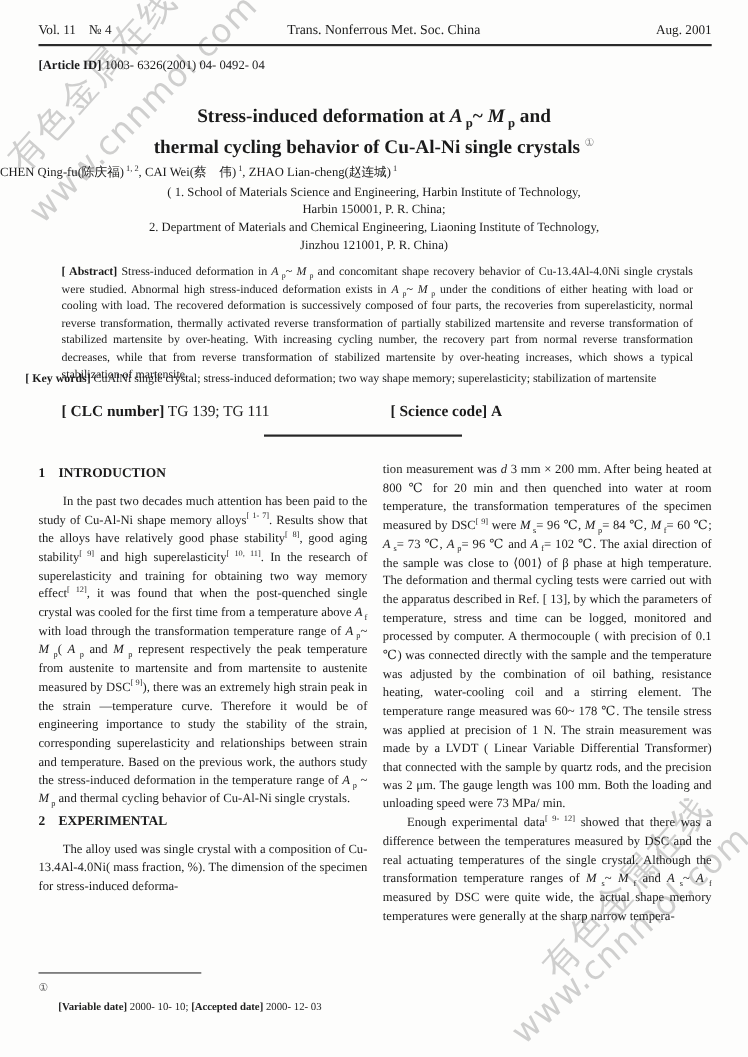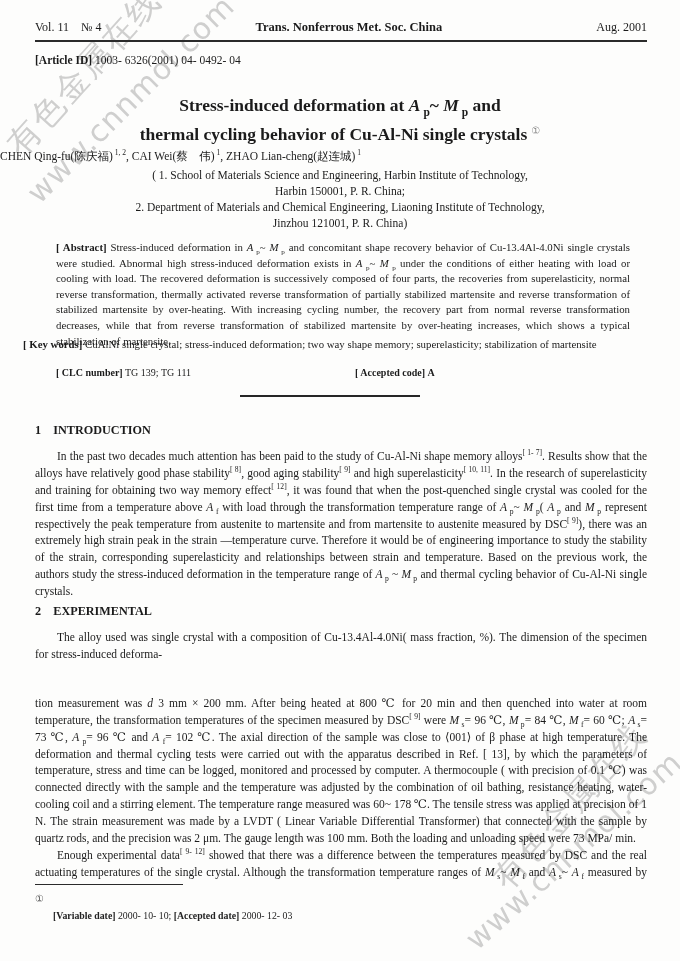--- a/index.html
+++ b/index.html
@@ -12,43 +12,43 @@
     position:absolute;font-family:"DejaVu Sans",sans-serif;color:#c7c7c7;
     opacity:.85;transform-origin:0 50%;white-space:nowrap;pointer-events:none;
   }
   .wm-cn-top{left:14px;top:128px;font-size:33px;transform:rotate(-48deg);letter-spacing:2px;}
   .wm-www-top{left:32px;top:180px;font-size:30px;transform:rotate(-45deg);letter-spacing:1px;}
   .wm-cn-bot{left:500px;top:862px;font-size:33px;transform:rotate(-48deg);letter-spacing:2px;}
   .wm-www-bot{left:470px;top:926px;font-size:30px;transform:rotate(-42deg);letter-spacing:1px;}
 
   .journal-header{position:absolute;left:35px;right:33px;top:20px;display:flex;
     justify-content:space-between;align-items:flex-end;font-size:12px;}
-  .jh-title{font-weight:bold;font-size:12.5px;}
+  .jh-title{font-weight:normal;font-size:12.5px;}
   .header-rule{position:absolute;left:35px;right:33px;top:40px;border-top:2px solid #2b2b2b;}
 
   .article-id{position:absolute;left:35px;top:54px;font-size:11.5px;}
   .lbl{font-weight:bold;}
 
   .title{position:absolute;left:0;right:0;top:80px;text-align:center;
     font-size:17.5px;font-weight:bold;line-height:26px;}
   .title-mark{font-size:10px;color:#8a8a8a;vertical-align:6px;margin-left:4px;font-weight:normal;}
 
   .authors{position:absolute;left:0;right:0;top:149px;text-align:left;font-size:11.5px;}
   .affils{position:absolute;left:0;right:0;top:167px;text-align:center;font-size:11.5px;line-height:16px;}
 
   .abstract{position:absolute;left:56px;right:50px;top:240px;font-size:10.8px;
     line-height:15.6px;text-align:justify;}
   .keywords{position:absolute;left:56px;right:50px;top:337px;font-size:10.8px;
     line-height:15.6px;padding-left:46px;text-indent:-79px;text-align:left;}
-  .clc-row{position:absolute;left:56px;right:50px;top:367px;display:flex;font-size:10px;}
+  .clc-row{position:absolute;left:56px;right:50px;top:367px;display:flex;font-size:14px;}
   .clc-left{flex:0 0 299px;}
   .mid-rule{position:absolute;left:240px;top:395px;width:180px;border-top:2px solid #262626;}
 
   .columns{position:absolute;left:35px;right:33px;top:419px;height:464px;
-    display:flex;gap:32px;overflow:hidden;flex-direction:column;}
+    display:flex;gap:14px;overflow:hidden;}
   .col{flex:1;font-size:11.5px;line-height:16.9px;text-align:justify;}
   .col h2{font-size:12.2px;margin:3px 0 9px 0;font-weight:bold;}
   .col h2.second{}
   .col p{margin:0;}
   .col p.indent{text-indent:22px;}
   sup{font-size:66%;line-height:0;}
   sub{font-size:66%;line-height:0;}
 
   .footnote{position:absolute;left:35px;right:33px;top:884px;font-size:9.8px;line-height:17px;color:#222;}
   .fn-rule{width:148px;border-top:1.5px solid #2b2b2b;margin-bottom:5px;}
@@ -101,21 +101,21 @@
     <span class="lbl">[ Key words]</span>
     <span>CuAlNi single crystal;  stress-induced deformation;  two way shape memory;  superelasticity;  stabilization of martensite</span>
   </div>
 
   <div class="clc-row">
     <div class="clc-left">
       <span class="lbl">[ CLC number]</span>
       <span>TG 139; TG 111</span>
     </div>
     <div>
-      <span class="lbl">[ Accepted code]</span>
+      <span class="lbl">[ Science code]</span>
       <span class="lbl">A</span>
     </div>
   </div>
 
   <div class="mid-rule"></div>
 
   <div class="columns">
     <div class="col">
       <h2>1 INTRODUCTION</h2>
       <p class="indent">In the past two decades much attention has been paid to the study of Cu-Al-Ni shape memory alloys<sup>[ 1- 7]</sup>.  Results show that the alloys have relatively good phase stability<sup>[ 8]</sup>,  good aging stability<sup>[ 9]</sup> and high superelasticity<sup>[ 10, 11]</sup>.  In the research of superelasticity and training for obtaining two way memory effect<sup>[ 12]</sup>,  it was found that when the post-quenched single crystal was cooled for the first time from a temperature above <i>A</i><sub> f</sub> with load through the transformation temperature range of <i>A</i><sub> p</sub>~ <i>M</i><sub> p</sub>( <i>A</i><sub> p</sub> and <i>M</i><sub> p</sub> represent respectively the peak temperature from austenite to martensite and from martensite to austenite measured by DSC<sup>[ 9]</sup>),  there was an extremely high strain peak in the strain —temperature curve.  Therefore it would be of engineering importance to study the stability of the strain,  corresponding superelasticity and relationships between strain and temperature.  Based on the previous work,  the authors study the stress-induced deformation in the temperature range of <i>A</i><sub> p</sub> ~ <i>M</i><sub> p</sub> and thermal cycling behavior of Cu-Al-Ni single crystals.</p>

